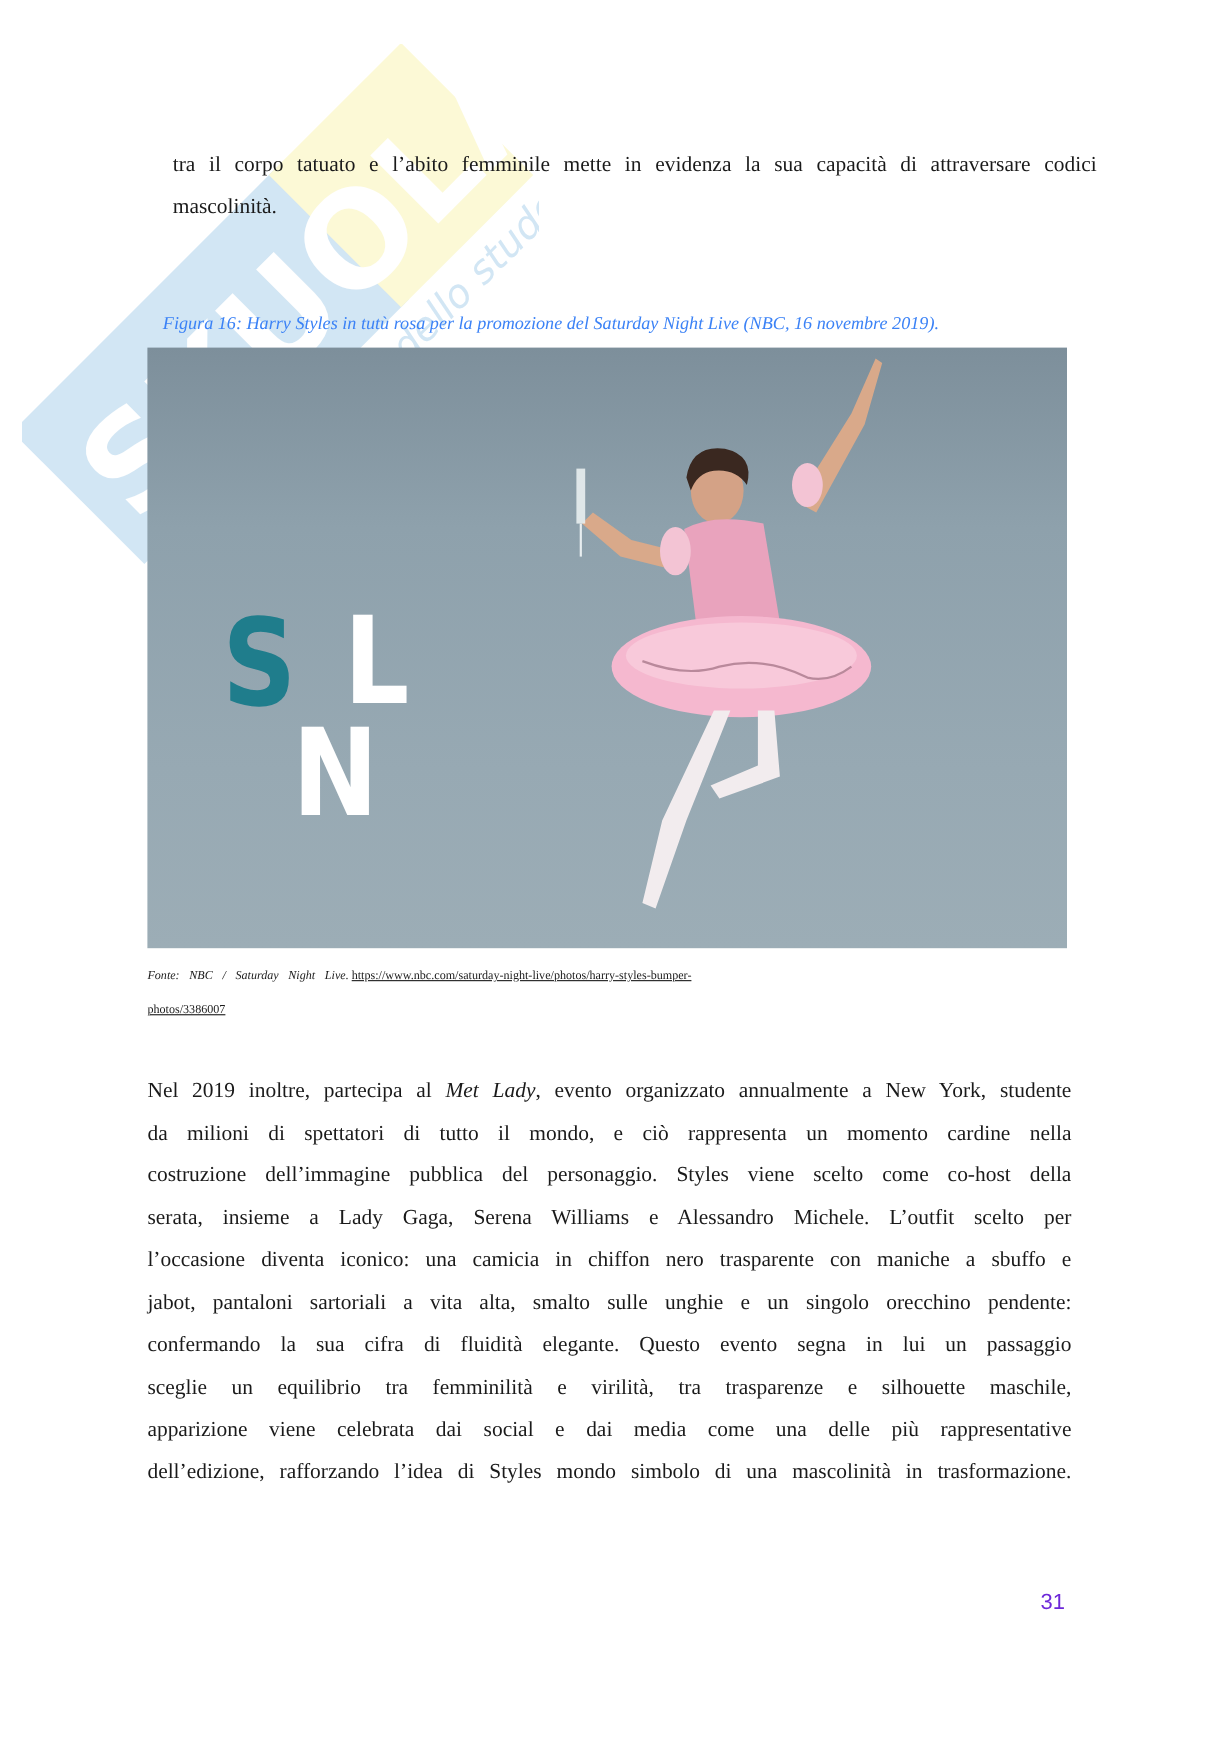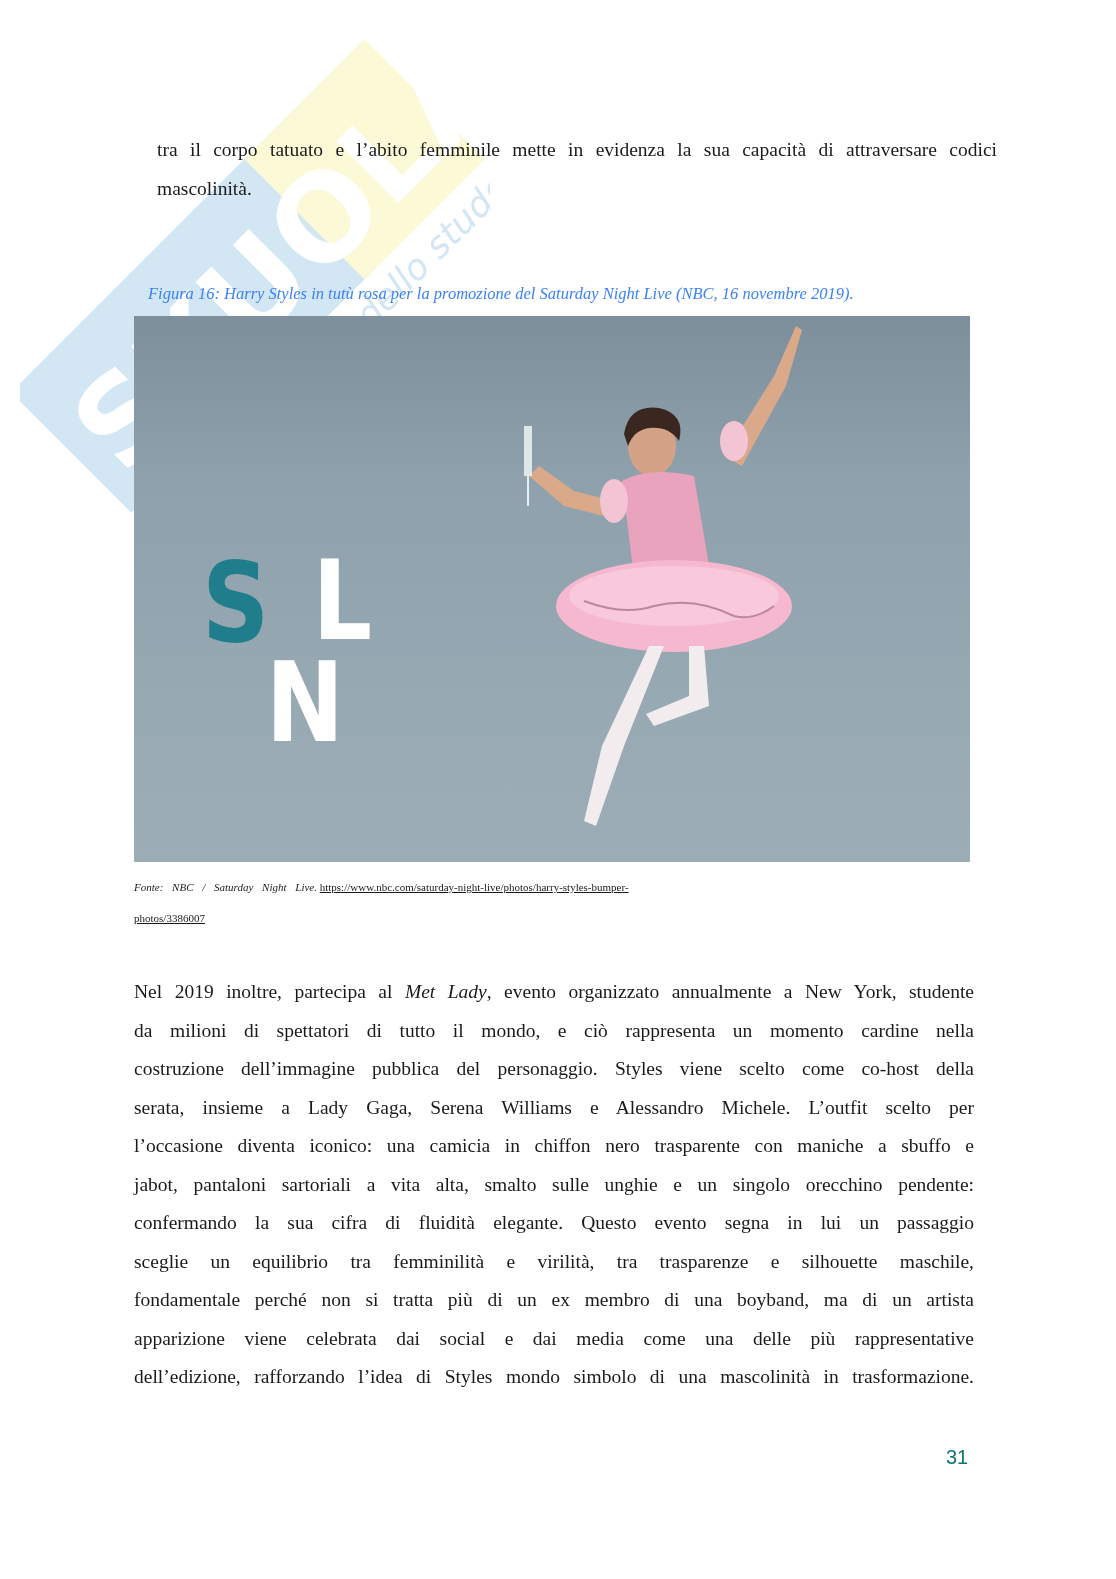--- a/index.html
+++ b/index.html
@@ -19,21 +19,21 @@
     background: linear-gradient(180deg, #7d8f9b 0%, #8ea1ac 30%, #97a9b3 70%, #9cadb6 100%); }
   .figure svg { position: absolute; left: 0; top: 0; }
 
   .source { position: absolute; left: 134px; top: 872px; width: 840px; font-size: 11px; line-height: 31px; z-index: 1; text-align: justify; text-align-last: left; }
   .source .src-label { font-style: italic; word-spacing: 6px; }
   .source a { color: #1a1a1a; text-decoration: underline; }
 
   .p2 { top: 973px; }
   .p2 em { font-style: italic; }
 
-  .page-number { position: absolute; left: 946px; top: 1446px; font-family: "Liberation Sans", "DejaVu Sans", sans-serif; font-size: 20px; color: #0f766e; z-index: 1; }
+  .page-number { position: absolute; left: 946px; top: 1446px; font-family: "Liberation Sans", "DejaVu Sans", sans-serif; font-size: 20px; color: #6d28d9; z-index: 1; }
 </style>
 </head>
 <body>
 
 <svg class="watermark" viewBox="0 0 470 500" xmlns="http://www.w3.org/2000/svg">
   <g opacity="0.35" transform="rotate(-45 235 250)">
     <rect x="-10" y="150" width="340" height="170" fill="#7fb8e0"></rect>
     <rect x="320" y="150" width="170" height="170" fill="#f7ee8c"></rect>
     <text x="10" y="290" font-family="DejaVu Sans, sans-serif" font-weight="bold" font-size="120" fill="#ffffff">SKUOLA.net</text>
     <text x="90" y="360" font-family="DejaVu Sans, sans-serif" font-style="italic" font-size="36" fill="#7fb8e0">il paradiso dello studente</text>
@@ -90,18 +90,17 @@
 
 <div class="text-block p2">
   <p class="justify-last"><span>Nel 2019 inoltre, partecipa al </span><em>Met Lady</em><span>, evento organizzato annualmente a New York, studente</span></p>
   <p class="justify-last">da milioni di spettatori di tutto il mondo, e ciò rappresenta un momento cardine nella</p>
   <p class="justify-last">costruzione dell’immagine pubblica del personaggio. Styles viene scelto come co-host della</p>
   <p class="justify-last">serata, insieme a Lady Gaga, Serena Williams e Alessandro Michele. L’outfit scelto per</p>
   <p class="justify-last">l’occasione diventa iconico: una camicia in chiffon nero trasparente con maniche a sbuffo e</p>
   <p class="justify-last">jabot, pantaloni sartoriali a vita alta, smalto sulle unghie e un singolo orecchino pendente:</p>
   <p class="justify-last">confermando la sua cifra di fluidità elegante. Questo evento segna in lui un passaggio</p>
   <p class="justify-last">sceglie un equilibrio tra femminilità e virilità, tra trasparenze e silhouette maschile,</p>
-  <p class="justify-last">fondamentale perché non si tratta più di un ex membro di una boyband, ma di un artista</p>
   <p class="justify-last">apparizione viene celebrata dai social e dai media come una delle più rappresentative</p>
   <p class="justify-last">dell’edizione, rafforzando l’idea di Styles mondo simbolo di una mascolinità in trasformazione.</p>
 </div>
 
 <div class="page-number">31</div>
 
 </body></html>

